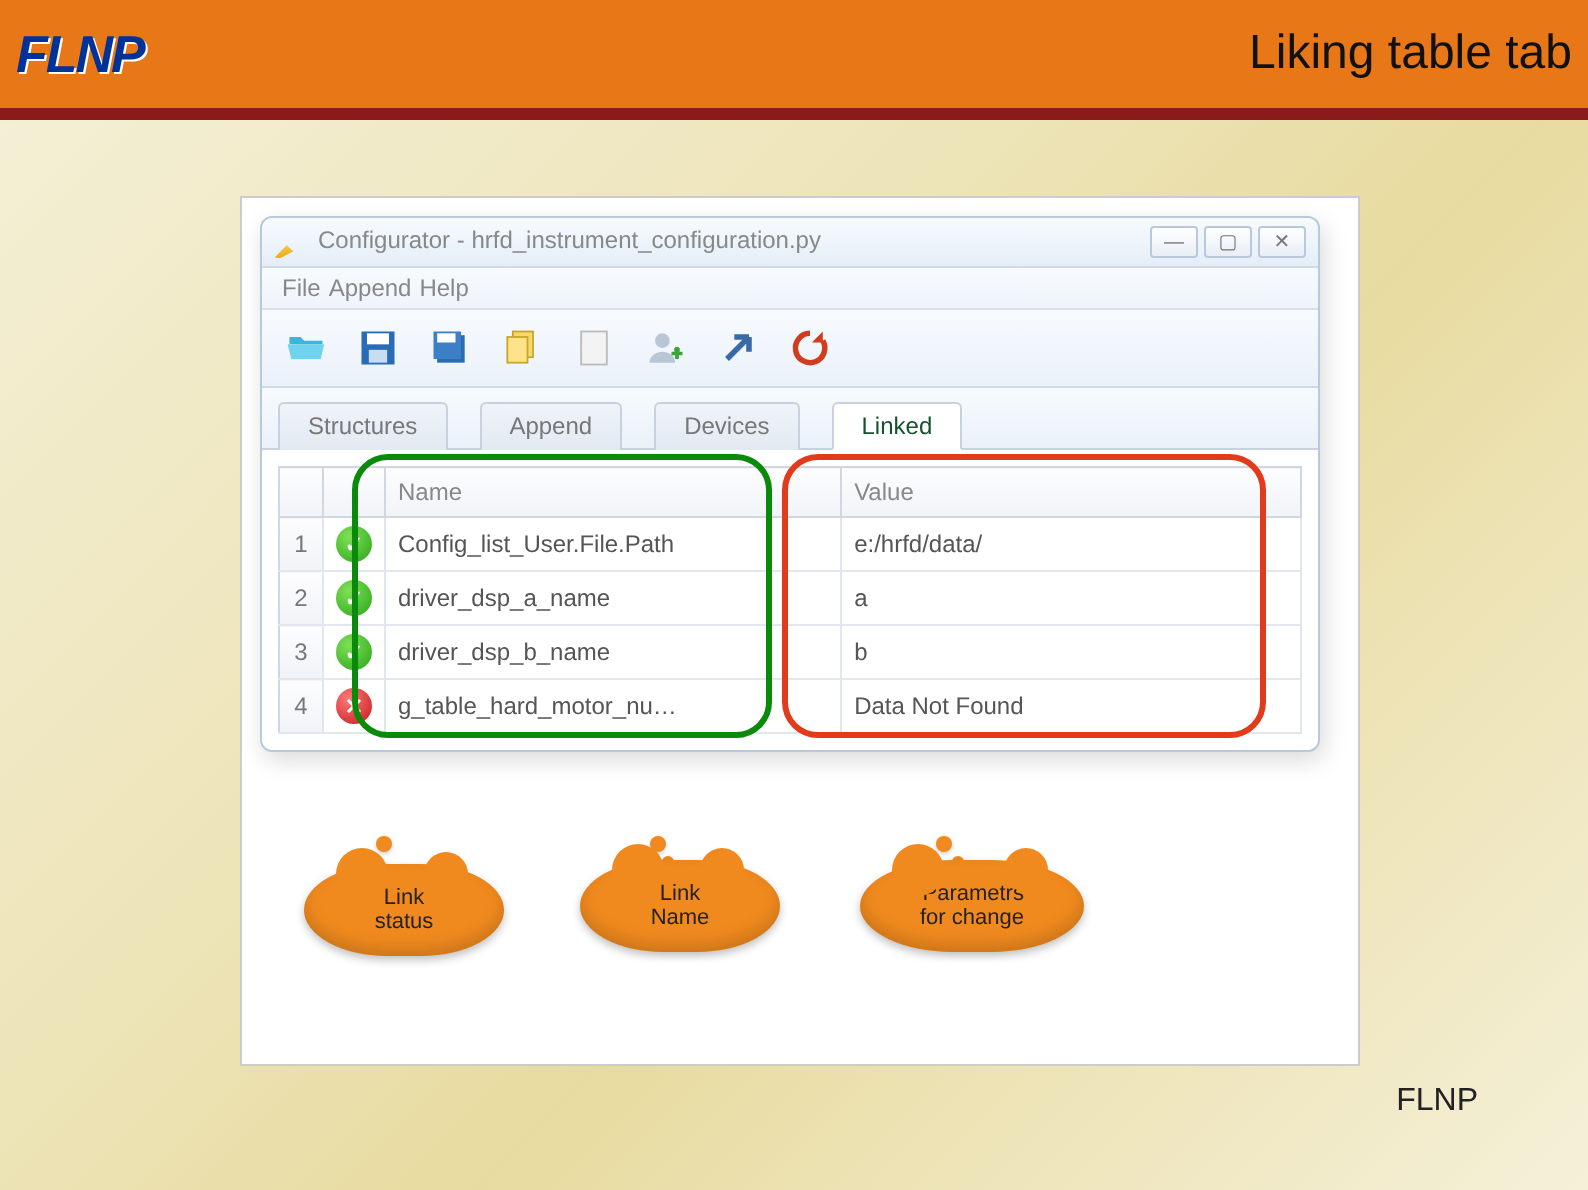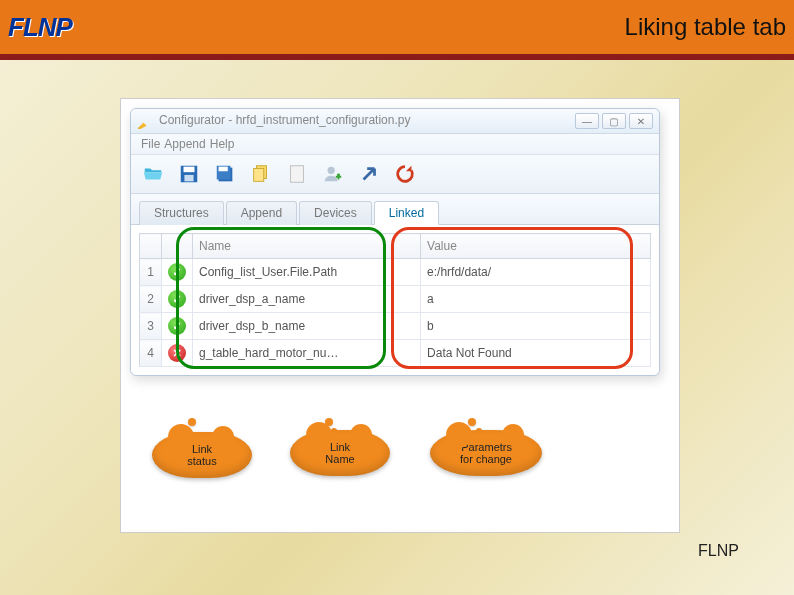--- a/index.html
+++ b/index.html
@@ -99,36 +99,36 @@
     display: flex; align-items: center; justify-content: center;
   }
   .tool svg { width: 22px; height: 22px; }
 
   
   .tabs {
     display: flex;
     padding: 6px 8px 0 8px;
     background: linear-gradient(#f7fbff,#eaf1f8);
     border-bottom: 1px solid #c8d2de;
-    gap: 2px;
+    gap: 16px;
   }
   .tab {
     padding: 4px 14px;
     font-size: 12px;
     color: #777;
     background: linear-gradient(#f0f4f9,#e1e9f2);
     border: 1px solid #c8d2de;
     border-bottom: none;
     border-radius: 3px 3px 0 0;
     position: relative;
     top: 1px;
   }
   .tab.active {
     background: #fff;
-    color: #0369a1;
+    color: #14532d;
     border-bottom: 1px solid #fff;
   }
 
   
   .table-wrap {
     padding: 8px;
     background: #fff;
     border-radius: 0 0 6px 6px;
     position: relative;
   }

